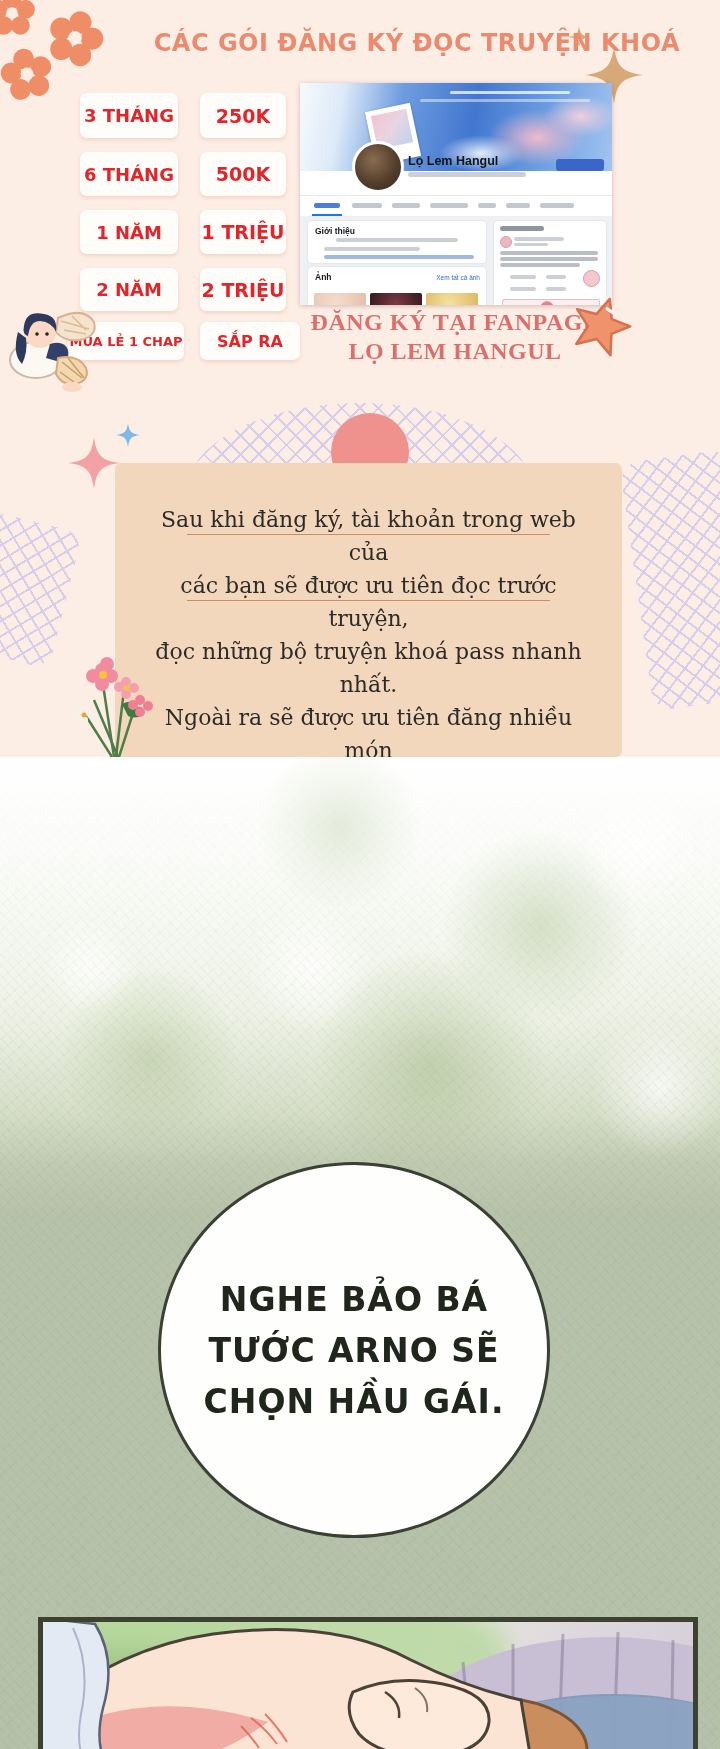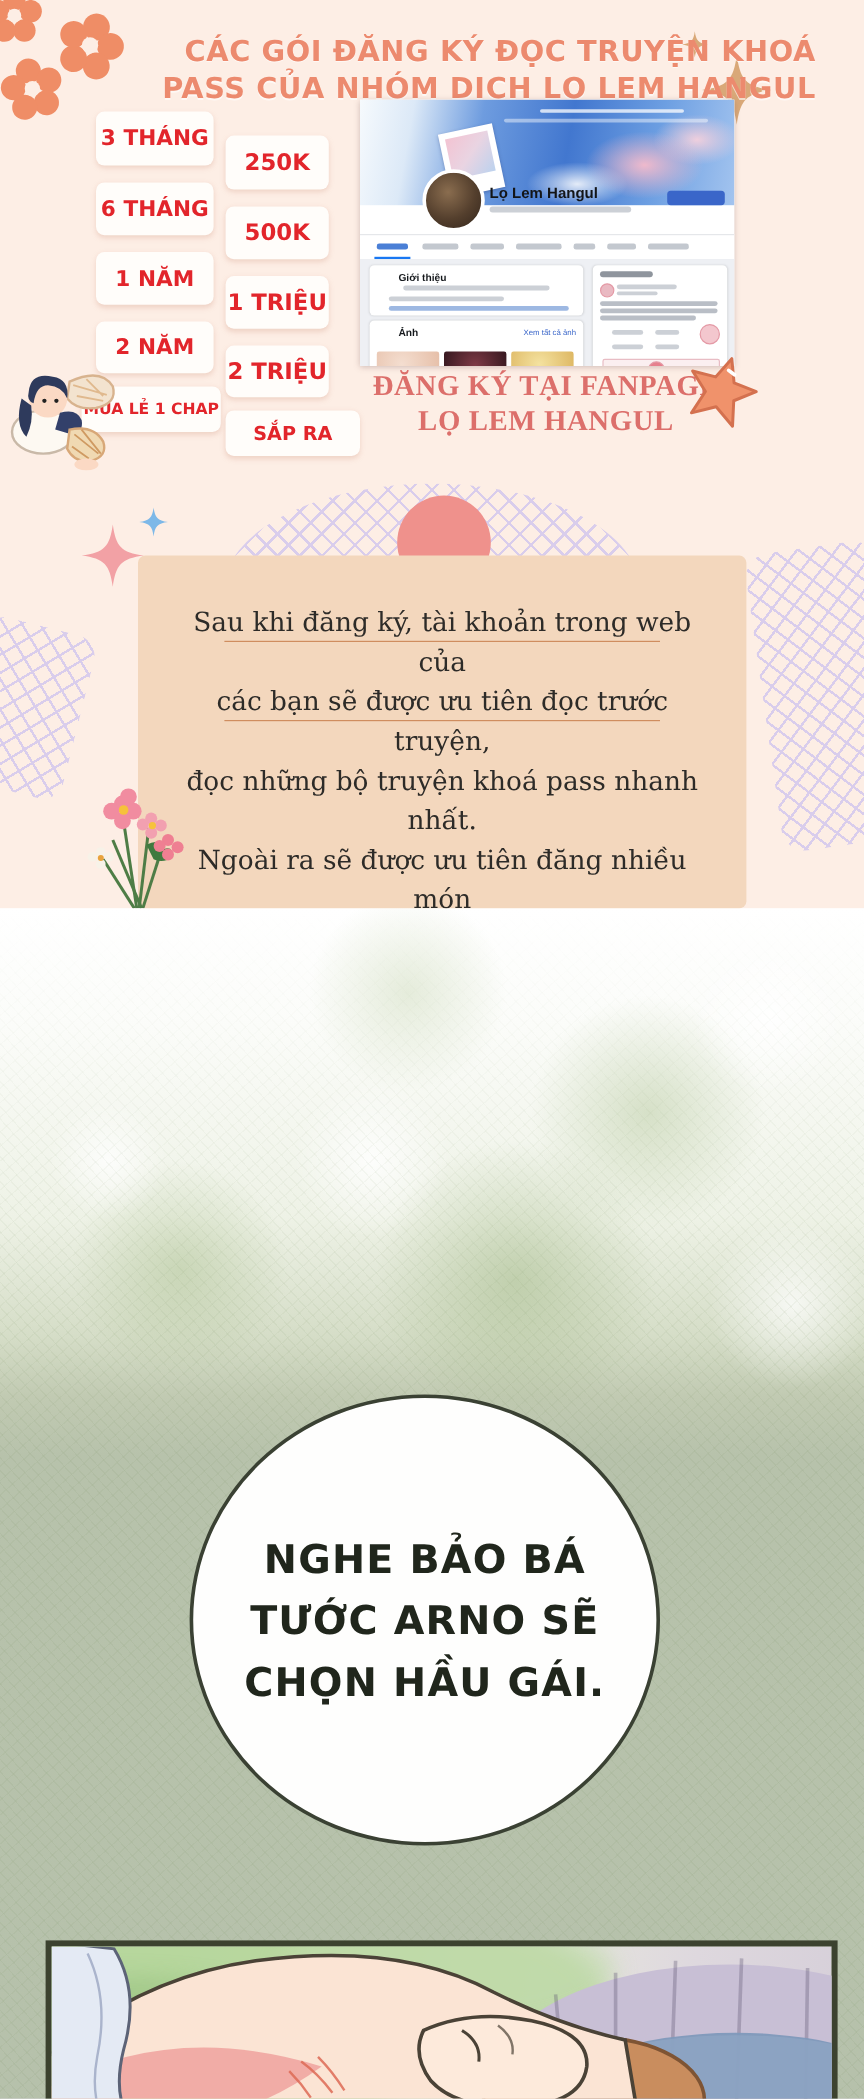--- a/index.html
+++ b/index.html
@@ -13,26 +13,26 @@
   .sparkle{position:absolute;}
 
   .promo-title{position:absolute;left:40px;top:28px;width:640px;text-align:right;
     color:#ec8a6e;font-weight:bold;font-size:24px;line-height:31px;letter-spacing:.5px;
     text-shadow:0 1px 0 rgba(255,255,255,.6);}
 
   .plan-card{position:absolute;background:#fffdfa;border-radius:7px;
     box-shadow:0 2px 4px rgba(214,160,140,.35);display:flex;align-items:center;justify-content:center;
     color:#e2252b;font-weight:bold;}
   .c1{left:80px;width:98px;}
-  .c2{left:188px;width:86px;margin-top:20px;}
+  .c2{left:200px;width:86px;}
   .r1{top:93px;height:45px;} .r2{top:152px;height:44px;text-align:right;} .r3{top:210px;height:44px;}
   .r4{top:268px;height:43px;} .r5{top:322px;height:38px;}
   .dur{font-size:18px;} .pri{font-size:19px;}
   .r5 .dur{font-size:13px;} .r5 .pri{font-size:16px;}
-  .c2.r5{width:112px;align-items:center;}
+  .c2.r5{width:100px;align-items:center;}
   .c1.r5{left:68px;width:116px;}
 
   
   .chibi{position:absolute;left:6px;top:288px;width:100px;height:104px;}
 
   
   .fb-card{position:absolute;left:300px;top:83px;width:312px;height:222px;background:#fff;
     box-shadow:0 1px 5px rgba(120,90,90,.35);overflow:hidden;font-family:"Liberation Sans",sans-serif;}
   .fb-cover{position:absolute;left:0;top:0;width:312px;height:88px;
     background:
@@ -51,21 +51,21 @@
   .fb-name{position:absolute;left:108px;top:71px;font-size:12.5px;font-weight:bold;color:#131517;z-index:3;}
   .bar{position:absolute;border-radius:3px;background:#ccd0d6;}
   .fb-btn-blue{position:absolute;right:8px;top:76px;width:48px;height:12px;border-radius:3px;background:#3a66c9;}
   .fb-tabs{position:absolute;left:0;top:112px;width:312px;height:20px;border-top:1px solid #e5e7ea;
     border-bottom:1px solid #e5e7ea;background:#fff;}
   .fb-tab-bar{position:absolute;top:7px;height:5px;border-radius:2px;background:#c3c8cf;}
   .fb-tab-active{background:#4a7fd6;}
   .fb-tab-underline{position:absolute;left:12px;top:18px;width:30px;height:2px;background:#1877f2;}
   .fb-content{position:absolute;left:0;top:133px;width:312px;height:89px;background:#eef0f4;}
   .fb-box{position:absolute;background:#fff;border-radius:4px;box-shadow:0 0 2px rgba(0,0,0,.12);}
-  .fb-h{font-size:8.5px;font-weight:bold;color:#15181c;position:absolute;left:7px;top:5px;margin-left:17px;}
+  .fb-h{font-size:8.5px;font-weight:bold;color:#15181c;position:absolute;left:7px;top:5px;}
   .fb-link{position:absolute;font-size:6.5px;color:#3a66c9;}
   .thumb{position:absolute;top:26px;width:52px;height:26px;border-radius:2px;}
   .fb-photos .t1{left:6px;background:radial-gradient(circle at 40% 40%,#f4ded0,#e5bda6);}
   .fb-photos .t2{left:62px;background:radial-gradient(circle at 50% 45%,#7e3a46,#33171e);}
   .fb-photos .t3{left:118px;background:radial-gradient(circle at 45% 40%,#f4e2a0,#dcb45e);}
   .pink-dot{position:absolute;border-radius:50%;background:#f3c7ce;border:1px solid #e49aa6;}
 
   .register-text{position:absolute;left:290px;top:308px;width:330px;text-align:center;
     font-family:"Liberation Serif",serif;font-weight:bold;color:#dc6f6b;
     font-size:24px;line-height:29px;letter-spacing:.5px;}
@@ -161,21 +161,20 @@
 
     <svg class="sparkle" style="left:585px;top:38px" width="58" height="74" viewBox="0 0 100 100">
       <path d="M50 0 C55 35 63 45 100 50 C63 55 55 65 50 100 C45 65 37 55 0 50 C37 45 45 35 50 0 Z" fill="#d9a878"></path>
     </svg>
     <svg class="sparkle" style="left:568px;top:24px" width="22" height="26" viewBox="0 0 100 100">
       <path d="M50 0 C55 35 63 45 100 50 C63 55 55 65 50 100 C45 65 37 55 0 50 C37 45 45 35 50 0 Z" fill="#d9a878"></path>
     </svg>
 
     <div class="promo-title">
       <div>CÁC GÓI ĐĂNG KÝ ĐỌC TRUYỆN KHOÁ</div>
-      <div>PASS CỦA NHÓM DỊCH LỌ LEM HANGUL</div>
     </div>
 
     <div class="plan-card c1 r1">
         <span class="dur">3 THÁNG</span>
       </div>
     <div class="plan-card c2 r1">
         <span class="pri">250K</span>
       </div>
     <div class="plan-card c1 r2">
         <span class="dur">6 THÁNG</span>

